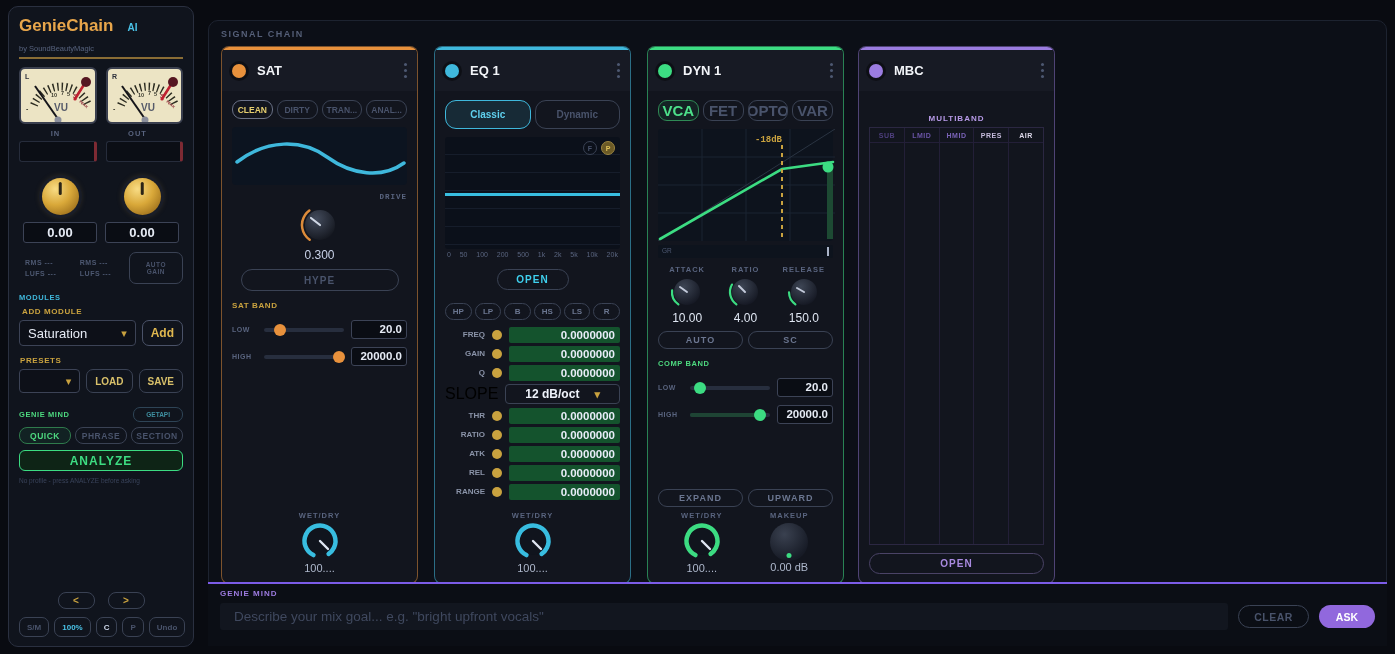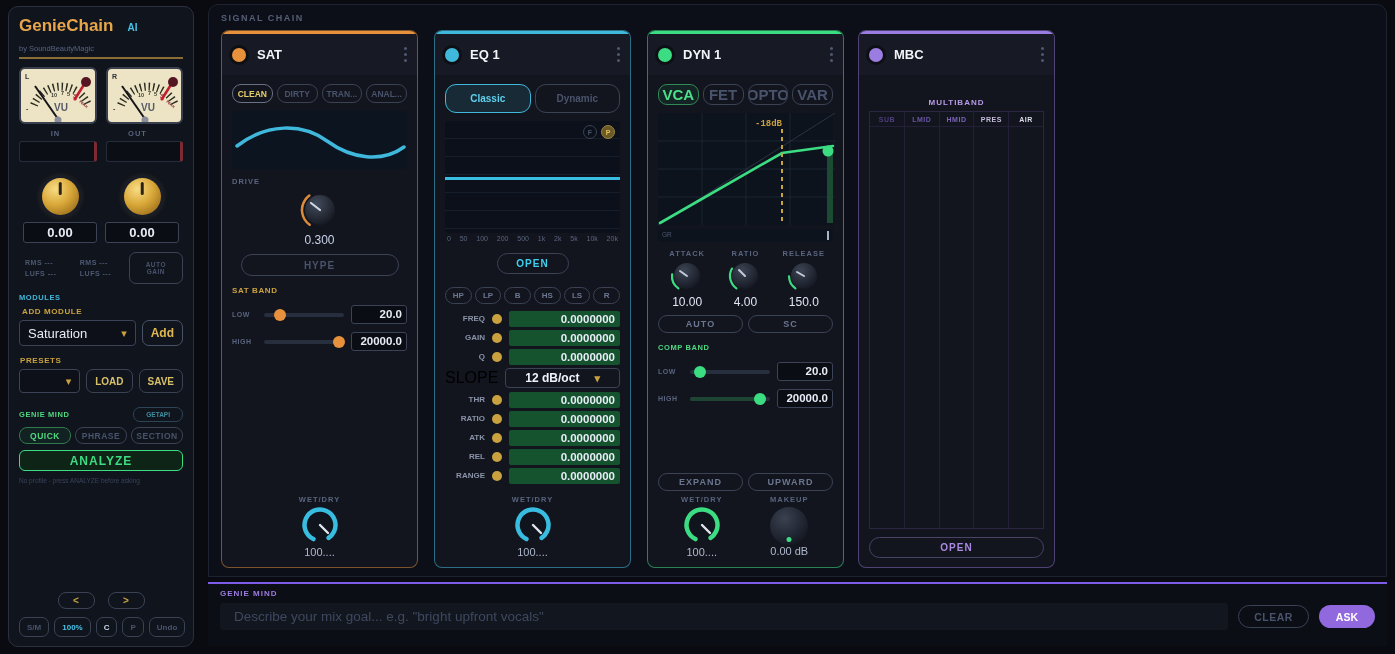--- a/index.html
+++ b/index.html
@@ -58,21 +58,21 @@
   .hint { color:#39435a; font-size:6.5px; margin-top:6px; }
 
   .nav-row { display:flex; justify-content:center; gap:13px; margin-bottom:8px; }
   .nav-row .pill { width:37px; height:17px; color:#c9a23f; font-size:10px; border-radius:8px; }
   .foot-row { display:flex; gap:5px; }
   .foot-row .pill { height:20px; font-size:8px; padding:0 7px; border-radius:7px; }
   .f-zoom { color:#4ac3e8 !important; }
   .f-c { color:#cdd6e8 !important; }
 
   
-  #main { position:absolute; left:208px; top:4px; width:1179px; height:573px; background:#0c0f17; border:1px solid #1d2330; border-radius:10px 10px 0 0; padding:8px 12px; }
+  #main { position:absolute; left:208px; top:20px; width:1179px; height:573px; background:#0c0f17; border:1px solid #1d2330; border-radius:10px 10px 0 0; padding:8px 12px; }
   .main-hdr { color:#555f78; font-size:9px; font-weight:bold; letter-spacing:1.5px; }
   #cards { display:flex; gap:16px; margin-top:7px; }
   .card { width:197px; height:538px; background:#12151e; border-radius:8px; overflow:hidden; display:flex; flex-direction:column; position:relative; }
   .card.sat { border:1px solid rgba(232,145,60,.5); }
   .card.eq  { border:1px solid rgba(63,184,220,.55); }
   .card.dyn { border:1px solid rgba(60,220,130,.55); }
   .card.mbc { border:1px solid rgba(155,124,224,.45); margin-left:-2px; }
   .topbar { height:3px; flex:none; }
   .sat .topbar { background:#e8913c; } .eq .topbar { background:#3fb8dc; }
   .dyn .topbar { background:#3cdc82; } .mbc .topbar { background:#9b7ce0; }
@@ -87,21 +87,21 @@
 
   .mode-row { display:flex; gap:4px; }
   .mode-row .pill { flex:1; height:19px; font-size:8.5px; border-radius:9px; overflow:hidden; white-space:nowrap; }
   .m-active-gold { color:#e6cf6f !important; border-color:#6a7186 !important; }
   .m-active-cyan { color:#5fd0ee !important; border-color:#3fb8dc !important; background:rgba(63,184,220,.13); }
   .m-active-green { color:#4de08a !important; border-color:#2f8a55 !important; background:rgba(61,220,130,.07); }
   .eq .mode-row .pill { height:29px; font-size:10px; border-radius:11px; }
   .dyn .mode-row .pill { height:21px; font-size:15px; }
 
   .wave-box { margin-top:8px; height:58px; background:#0c1420; border-radius:4px; }
-  .center-lbl { text-align:left; margin-top:8px; }
+  .center-lbl { text-align:right; margin-top:8px;font-family:Liberation Mono, monospace; }
   .knob-center { display:flex; justify-content:center; margin-top:2px; }
   .knob-val { text-align:center; color:#c9d2e8; font-size:12px; margin-top:1px; }
   .hype { margin:7px auto 0; width:158px; height:22px; font-size:10px; letter-spacing:1px; border-radius:11px; }
 
   .band-hdr { margin-top:10px; margin-bottom:2px; }
   .sld-row { display:flex; align-items:center; margin-top:8px; gap:7px; }
   .sld-lbl { width:25px; color:#59647f; font-size:7px; font-weight:bold; letter-spacing:.5px; }
   .sld { flex:1; height:4px; background:#272e3e; border-radius:2px; position:relative; cursor:pointer; }
   .sld .fill { position:absolute; left:0; top:0; bottom:0; border-radius:2px; }
   .sld .thumb { position:absolute; top:50%; width:12px; height:12px; border-radius:50%; transform:translate(-50%,-50%); }

